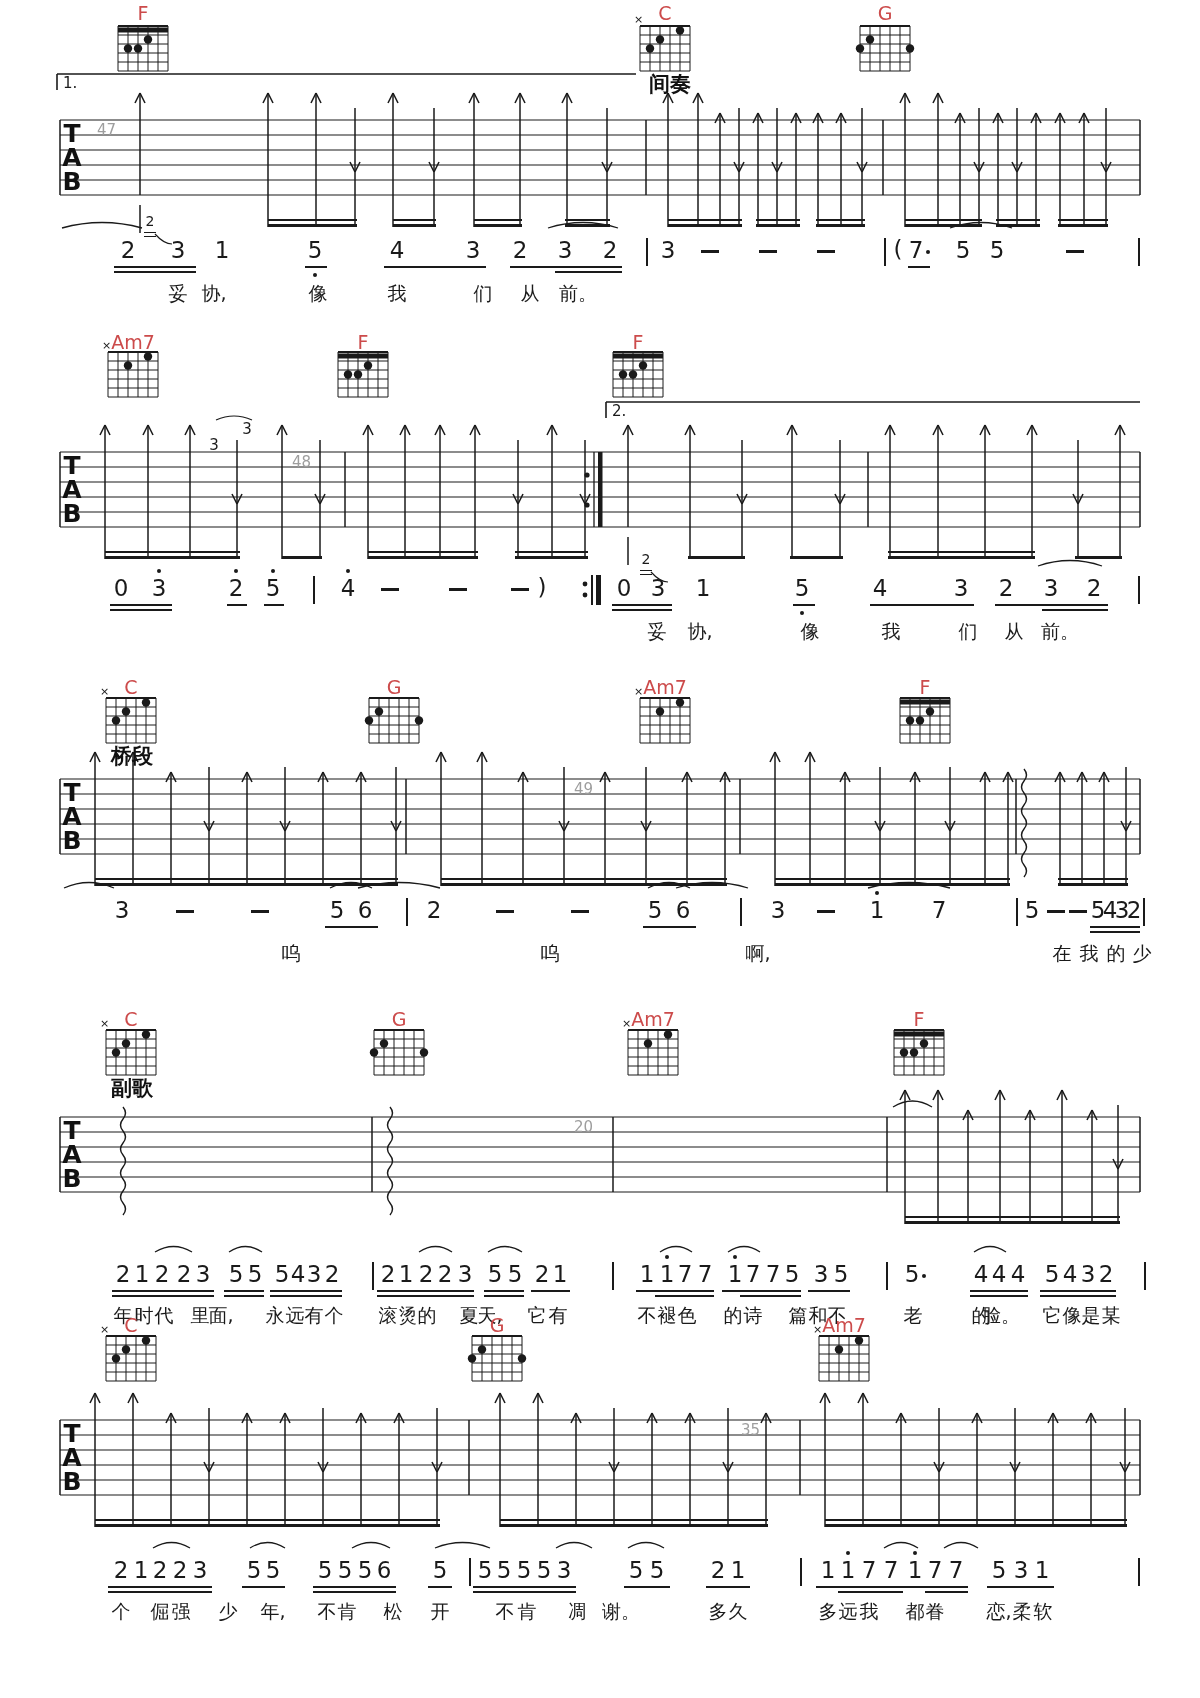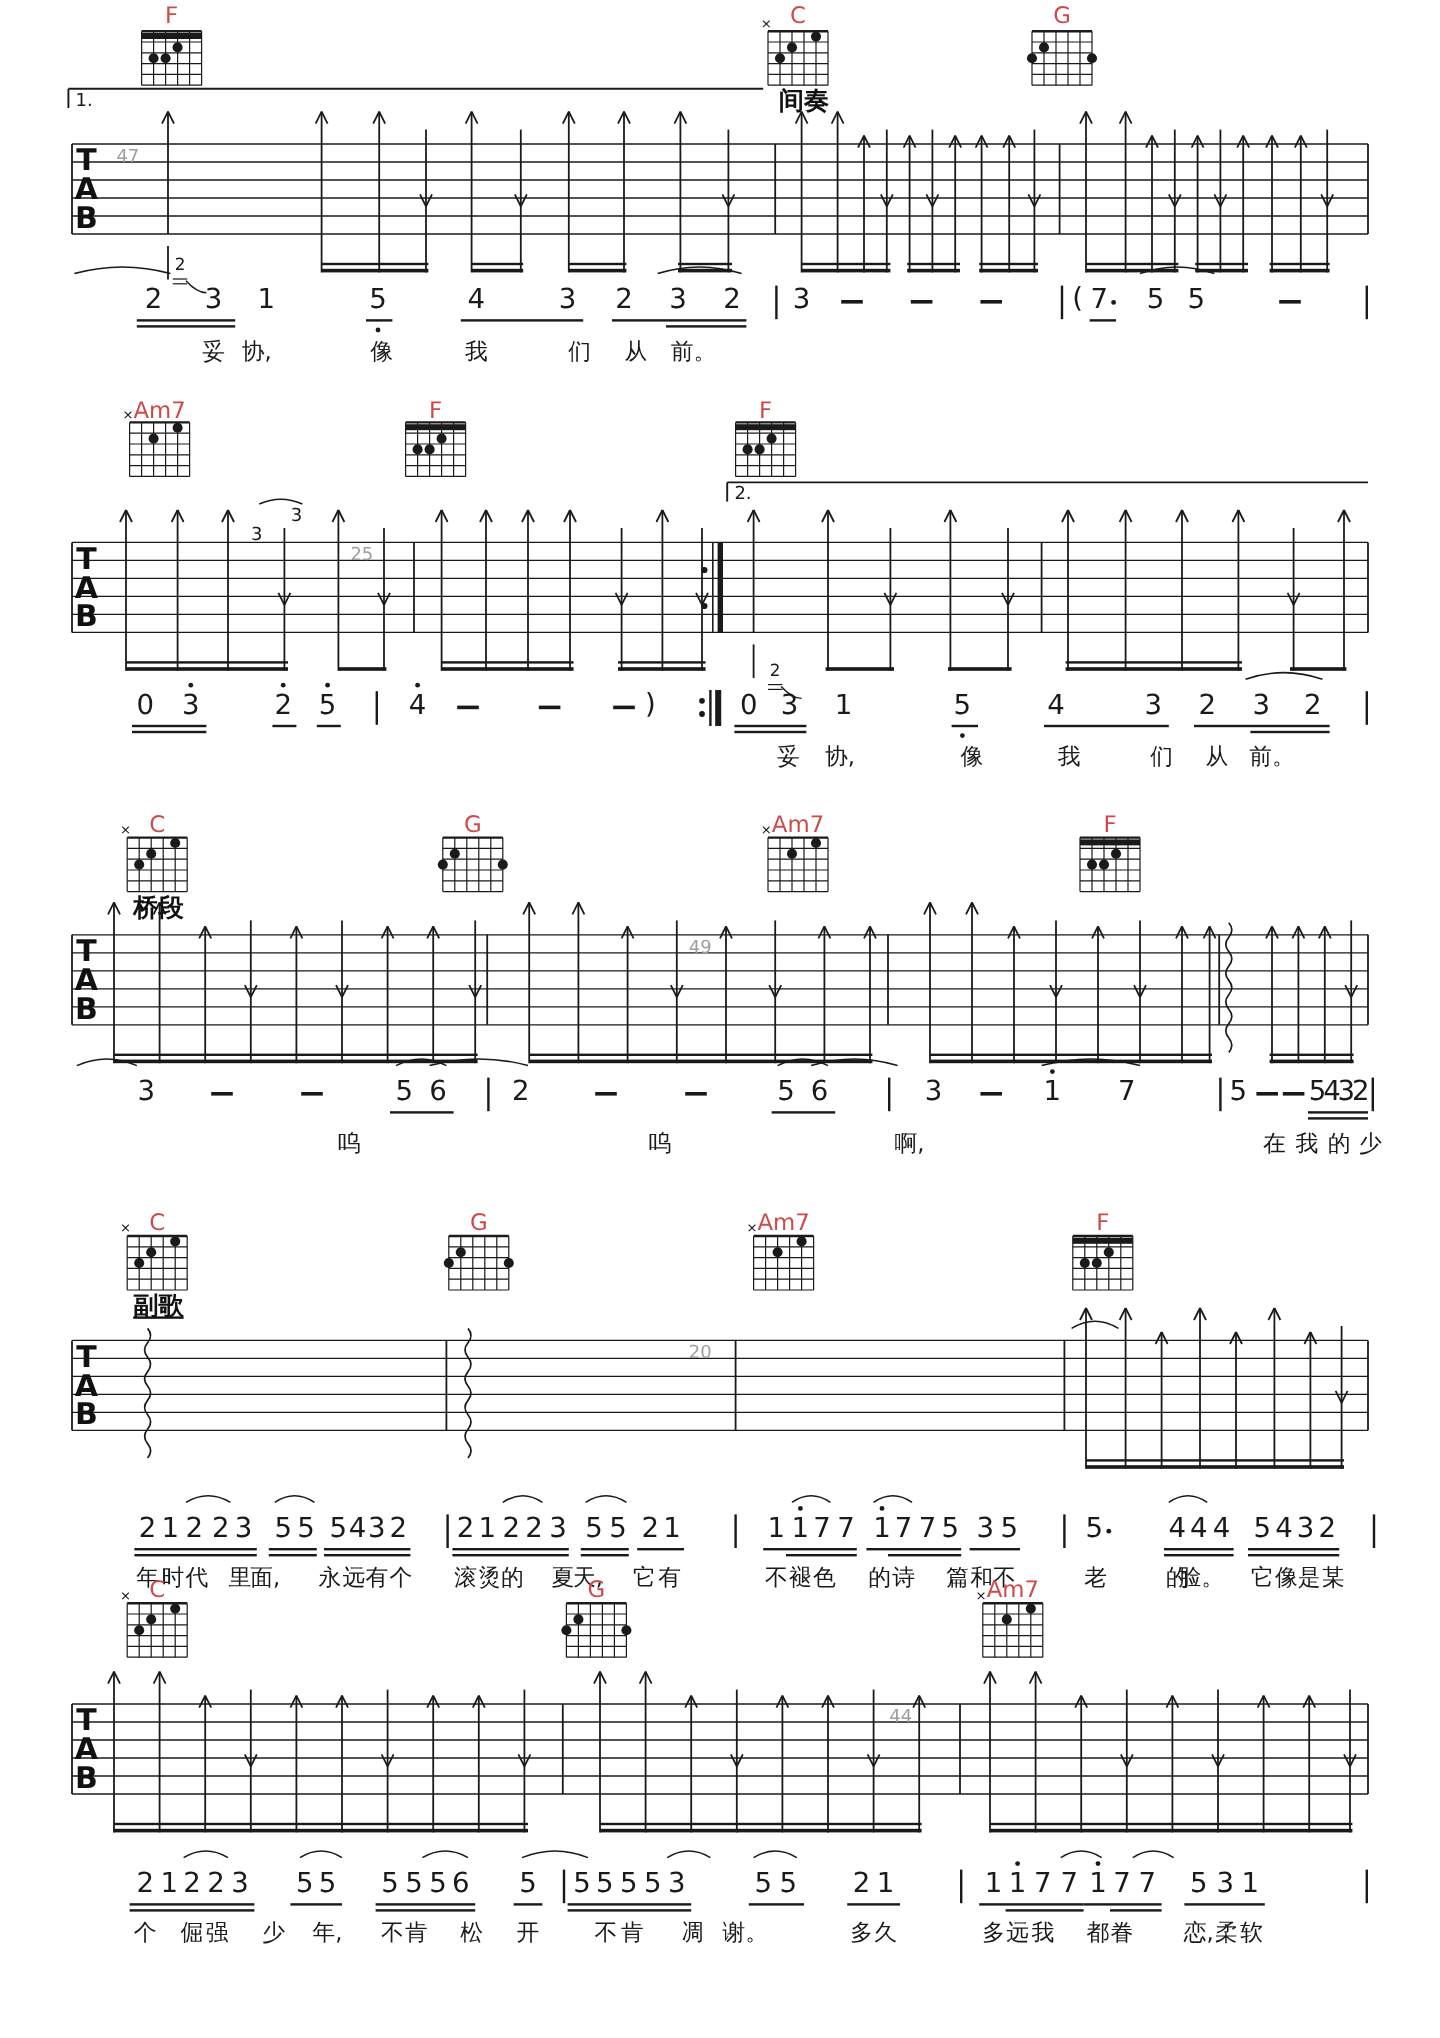--- a/index.html
+++ b/index.html
@@ -832,21 +832,21 @@
     <div class="abs ly ctr" style="left: 530px; top: 284px; color: rgb(26, 26, 26);">从</div>
     <div class="abs ly ctr" style="left: 578px; top: 284px; color: rgb(26, 26, 26);">前。</div>
     <div class="abs chlabel ctr" style="left: 133px; top: 333px; color: rgb(204, 75, 75);">Am7</div>
     <div class="abs mute" style="left: 102px; top: 340px; color: rgb(26, 26, 26);">×</div>
     <div class="abs chlabel ctr" style="left: 363px; top: 333px; color: rgb(204, 75, 75);">F</div>
     <div class="abs chlabel ctr" style="left: 638px; top: 333px; color: rgb(204, 75, 75);">F</div>
     <div class="abs volta" style="left: 612px; top: 404px; color: rgb(26, 26, 26);">2.</div>
     <div class="abs tabL ctr" style="left: 72px; top: 453px; color: rgb(17, 17, 17);">T</div>
     <div class="abs tabL ctr" style="left: 72px; top: 477px; color: rgb(17, 17, 17);">A</div>
     <div class="abs tabL ctr" style="left: 72px; top: 501px; color: rgb(17, 17, 17);">B</div>
-    <div class="abs mno" style="left: 292px; top: 455px; color: rgb(158, 158, 158);">25</div>
+    <div class="abs mno" style="left: 292px; top: 455px; color: rgb(158, 158, 158);">48</div>
     <div class="abs fret ctr" style="left: 214px; top: 438px; color: rgb(26, 26, 26);">3</div>
     <div class="abs fret ctr" style="left: 247px; top: 422px; color: rgb(26, 26, 26);">3</div>
     <div class="abs jp ctr" style="left: 121px; top: 577px; color: rgb(26, 26, 26);">0</div>
     <div class="abs jp ctr" style="left: 159px; top: 577px; color: rgb(26, 26, 26);">3</div>
     <div class="odot" style="left: 157px; top: 569px;"></div>
     <div class="abs jp ctr" style="left: 236px; top: 577px; color: rgb(26, 26, 26);">2</div>
     <div class="odot" style="left: 234px; top: 569px;"></div>
     <div class="abs jp ctr" style="left: 273px; top: 577px; color: rgb(26, 26, 26);">5</div>
     <div class="odot" style="left: 271px; top: 569px;"></div>
     <div class="abs " style="left: 313px; top: 576px; width: 2px; height: 28px; background: rgb(26, 26, 26);"></div>
@@ -936,21 +936,21 @@
     <div class="abs ly ctr" style="left: 1062px; top: 944px; color: rgb(26, 26, 26);">在</div>
     <div class="abs ly ctr" style="left: 1089px; top: 944px; color: rgb(26, 26, 26);">我</div>
     <div class="abs ly ctr" style="left: 1116px; top: 944px; color: rgb(26, 26, 26);">的</div>
     <div class="abs ly ctr" style="left: 1142px; top: 944px; color: rgb(26, 26, 26);">少</div>
     <div class="abs chlabel ctr" style="left: 131px; top: 1010px; color: rgb(204, 75, 75);">C</div>
     <div class="abs mute" style="left: 100px; top: 1018px; color: rgb(26, 26, 26);">×</div>
     <div class="abs chlabel ctr" style="left: 399px; top: 1010px; color: rgb(204, 75, 75);">G</div>
     <div class="abs chlabel ctr" style="left: 653px; top: 1010px; color: rgb(204, 75, 75);">Am7</div>
     <div class="abs mute" style="left: 622px; top: 1018px; color: rgb(26, 26, 26);">×</div>
     <div class="abs chlabel ctr" style="left: 919px; top: 1010px; color: rgb(204, 75, 75);">F</div>
-    <div class="abs seclabel ctr" style="left: 132px; top: 1078px; color: rgb(17, 17, 17); text-decoration: underline;">副歌</div>
+    <div class="abs seclabel ctr" style="left: 132px; top: 1078px; color: rgb(17, 17, 17);">副歌</div>
     <div class="abs tabL ctr" style="left: 72px; top: 1118px; color: rgb(17, 17, 17);">T</div>
     <div class="abs tabL ctr" style="left: 72px; top: 1142px; color: rgb(17, 17, 17);">A</div>
     <div class="abs tabL ctr" style="left: 72px; top: 1166px; color: rgb(17, 17, 17);">B</div>
     <div class="abs mno" style="left: 574px; top: 1120px; color: rgb(158, 158, 158);">20</div>
     <div class="abs jp ctr" style="left: 123px; top: 1263px; color: rgb(26, 26, 26);">2</div>
     <div class="abs jp ctr" style="left: 142px; top: 1263px; color: rgb(26, 26, 26);">1</div>
     <div class="abs jp ctr" style="left: 162px; top: 1263px; color: rgb(26, 26, 26);">2</div>
     <div class="abs jp ctr" style="left: 184px; top: 1263px; color: rgb(26, 26, 26);">2</div>
     <div class="abs jp ctr" style="left: 203px; top: 1263px; color: rgb(26, 26, 26);">3</div>
     <div class="abs jp ctr" style="left: 236px; top: 1263px; color: rgb(26, 26, 26);">5</div>
@@ -1045,21 +1045,21 @@
     <div class="abs ly ctr" style="left: 1091px; top: 1306px; color: rgb(26, 26, 26);">是</div>
     <div class="abs ly ctr" style="left: 1111px; top: 1306px; color: rgb(26, 26, 26);">某</div>
     <div class="abs chlabel ctr" style="left: 131px; top: 1316px; color: rgb(204, 75, 75);">C</div>
     <div class="abs mute" style="left: 100px; top: 1324px; color: rgb(26, 26, 26);">×</div>
     <div class="abs chlabel ctr" style="left: 497px; top: 1316px; color: rgb(204, 75, 75);">G</div>
     <div class="abs chlabel ctr" style="left: 844px; top: 1316px; color: rgb(204, 75, 75);">Am7</div>
     <div class="abs mute" style="left: 813px; top: 1324px; color: rgb(26, 26, 26);">×</div>
     <div class="abs tabL ctr" style="left: 72px; top: 1421px; color: rgb(17, 17, 17);">T</div>
     <div class="abs tabL ctr" style="left: 72px; top: 1445px; color: rgb(17, 17, 17);">A</div>
     <div class="abs tabL ctr" style="left: 72px; top: 1469px; color: rgb(17, 17, 17);">B</div>
-    <div class="abs mno" style="left: 741px; top: 1423px; color: rgb(158, 158, 158);">44</div>
+    <div class="abs mno" style="left: 741px; top: 1423px; color: rgb(158, 158, 158);">35</div>
     <div class="abs jp ctr" style="left: 121px; top: 1559px; color: rgb(26, 26, 26);">2</div>
     <div class="abs jp ctr" style="left: 141px; top: 1559px; color: rgb(26, 26, 26);">1</div>
     <div class="abs jp ctr" style="left: 160px; top: 1559px; color: rgb(26, 26, 26);">2</div>
     <div class="abs jp ctr" style="left: 180px; top: 1559px; color: rgb(26, 26, 26);">2</div>
     <div class="abs jp ctr" style="left: 200px; top: 1559px; color: rgb(26, 26, 26);">3</div>
     <div class="abs jp ctr" style="left: 254px; top: 1559px; color: rgb(26, 26, 26);">5</div>
     <div class="abs jp ctr" style="left: 273px; top: 1559px; color: rgb(26, 26, 26);">5</div>
     <div class="abs jp ctr" style="left: 325px; top: 1559px; color: rgb(26, 26, 26);">5</div>
     <div class="abs jp ctr" style="left: 345px; top: 1559px; color: rgb(26, 26, 26);">5</div>
     <div class="abs jp ctr" style="left: 365px; top: 1559px; color: rgb(26, 26, 26);">5</div>

